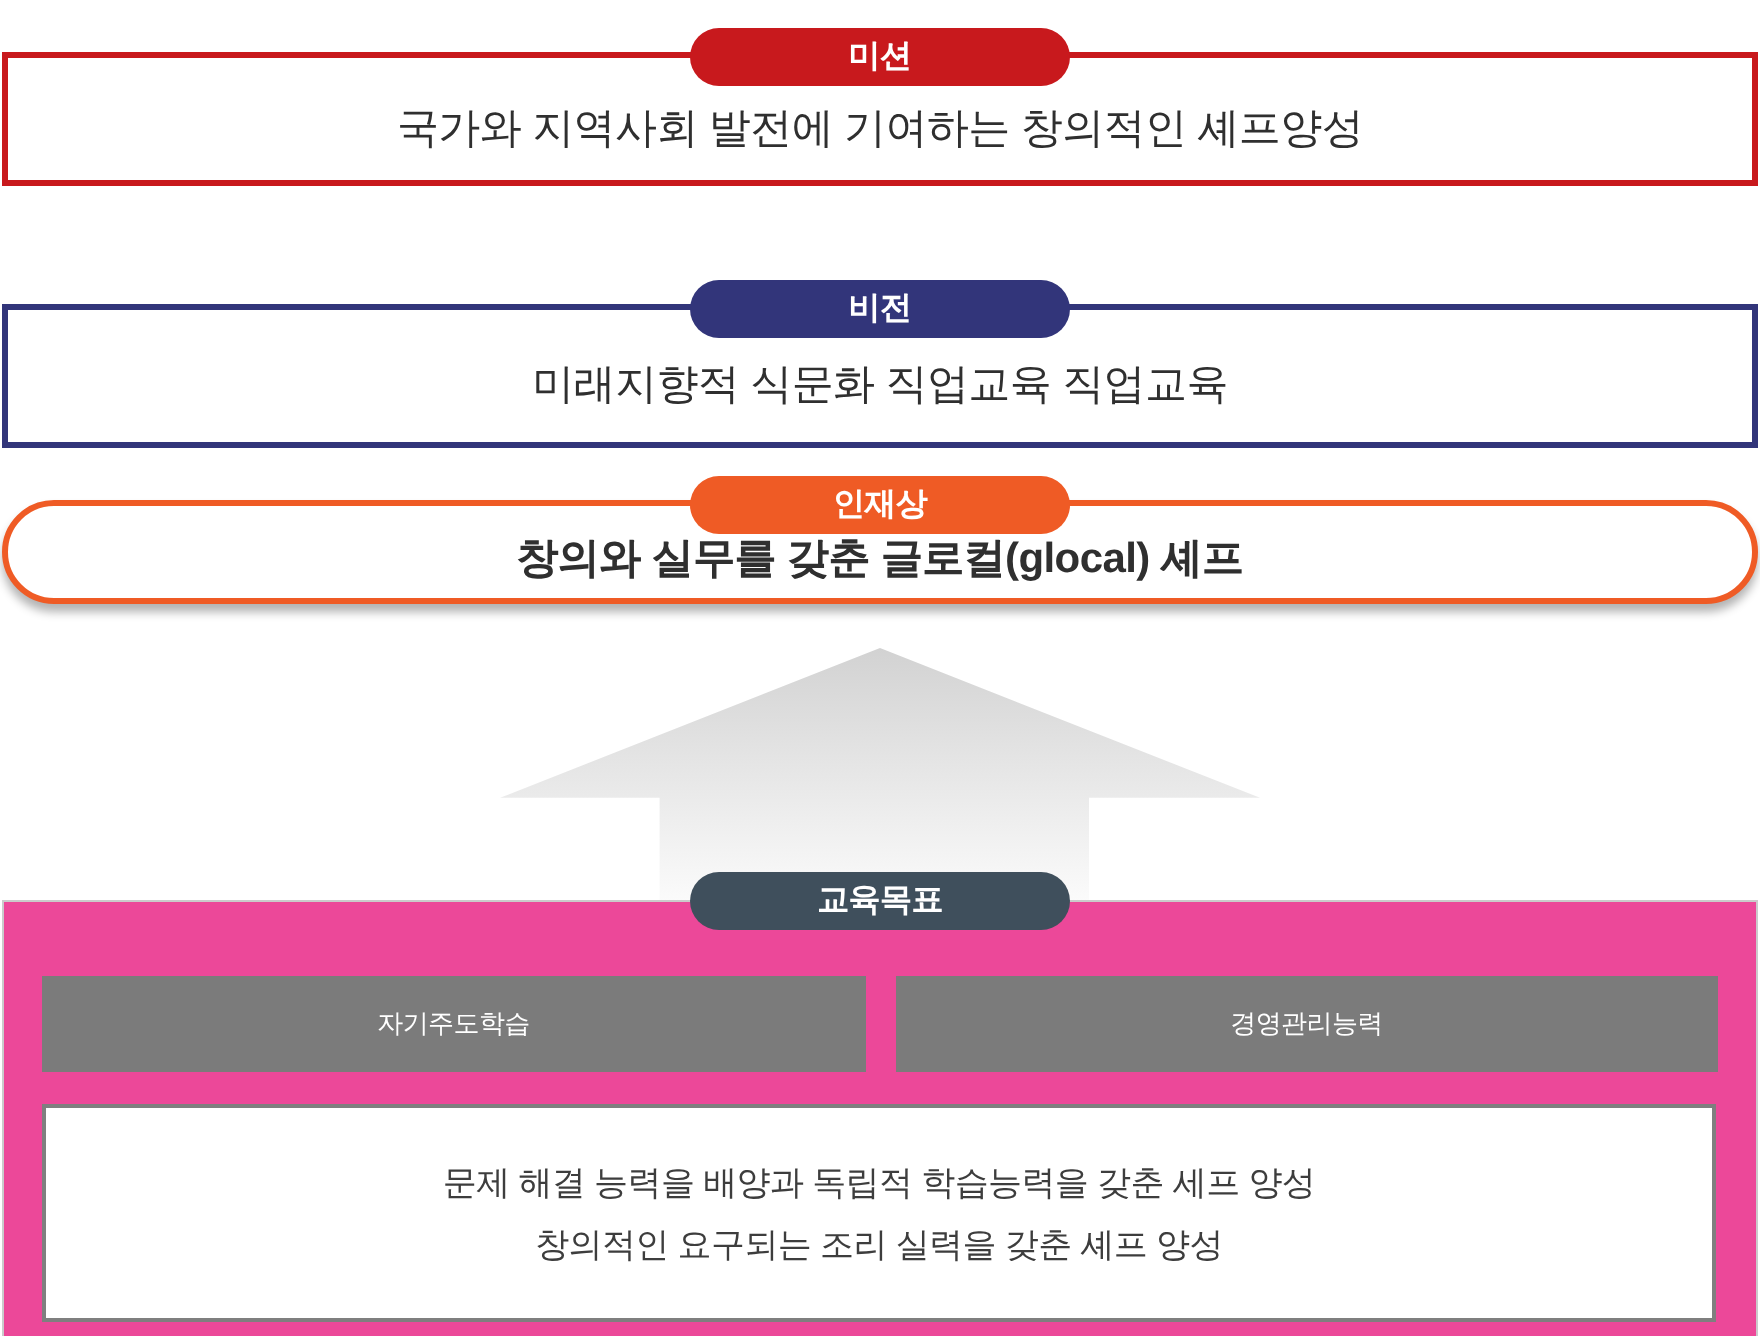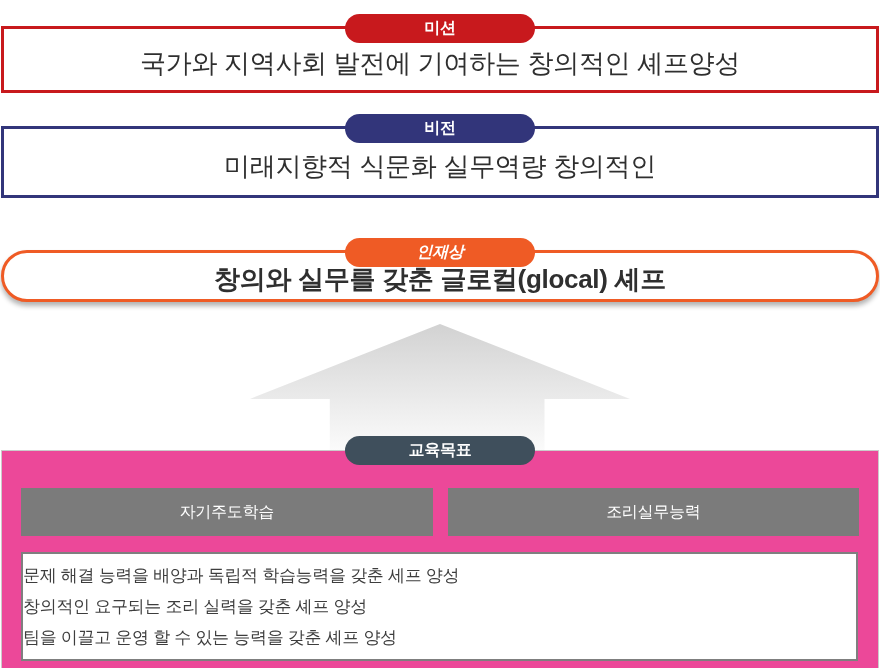--- a/index.html
+++ b/index.html
@@ -8,102 +8,101 @@
   .stage {
     position:relative; width:880px; height:668px; background:#ffffff;
     overflow:hidden; margin:12px auto;
   }
   
   .banner {
     position:absolute; left:1px; width:878px; background:#ffffff;
     display:flex; align-items:center; justify-content:center;
   }
   .banner .txt {
-    font-size:26px; font-weight:500; color:#2f2f2f; letter-spacing:-0.3px;
+    font-size:21px; font-weight:500; color:#2f2f2f; letter-spacing:-0.3px;
     padding-top:8px;
   }
   .banner-mission { top:14px; height:67px; border:3px solid #c8191d; }
-  .banner-vision  { top:114px; height:72px; border:3px solid #32357a; }
+  .banner-vision  { top:140px; height:72px; border:3px solid #32357a; }
   .banner-talent  {
     top:238px; height:52px; border:3px solid #ef5b25; border-radius:27px;
     box-shadow:0 4px 5px rgba(0,0,0,0.30);
   }
   .banner-talent .txt { padding-top:6px;font-weight:bold; }
   
   .badge {
     position:absolute; top:-15px; left:50%; transform:translateX(-50%);
     width:190px; height:29px; border-radius:15px;
     display:flex; align-items:center; justify-content:center;
     color:#ffffff; font-size:16px; font-weight:700; letter-spacing:-0.3px;
     z-index:5;
   }
   .badge-mission { background:#c8191d; }
   .badge-vision  { background:#32357a; }
-  .badge-talent  { background:#ef5b25;font-style:italic; }
+  .badge-talent  { background:#ef5b25; }
   .badge-goals   { background:#3f4f5c; }
   
   .up-arrow {
     position:absolute; left:250px; top:312px; width:380px; height:127px;
     background:linear-gradient(to bottom,#d2d2d2 0%,#e9e9e9 55%,#fbfbfb 100%);
     clip-path:polygon(50% 0%,100% 59%,77.5% 59%,77.5% 100%,21% 100%,21% 59%,0% 59%);
   }
   
   .goals {
     position:absolute; left:1px; top:438px; width:878px; height:229px;
     background:#ec4899; border:1px solid #cbcbcb;
   }
   .pillars {
     position:absolute; top:37px; left:19px; right:19px;
     display:flex; gap:15px;
   }
   .pillar {
     flex:1; height:48px; background:#7b7b7b;
     display:flex; align-items:center; justify-content:center;
-    color:#ffffff; font-size:16px; font-weight:500; letter-spacing:-0.3px;
+    color:#ffffff; font-size:13px; font-weight:500; letter-spacing:-0.3px;
   }
   .objectives {
     position:absolute; top:101px; left:19px; right:20px; height:109px;
     background:#ffffff; border:2px solid #7f7f7f;
-    display:flex; flex-direction:column; align-items:flex-start; justify-content:center;
+    display:flex; flex-direction:column; align-items:center; justify-content:center;
   }
   .objectives .line {
     font-size:17px; color:#3d3d3d; line-height:31px; letter-spacing:-0.3px;
     font-weight:500;
   }
 </style>
 </head>
 <body>
 
 <div class="stage">
 
   <div class="banner banner-mission">
     <div class="badge badge-mission">미션</div>
     <div class="txt">국가와 지역사회 발전에 기여하는 창의적인 셰프양성</div>
   </div>
 
   <div class="banner banner-vision">
     <div class="badge badge-vision">비전</div>
-    <div class="txt">미래지향적 식문화 실무역량 창의적인</div>
+    <div class="txt">미래지향적 식문화 직업교육 직업교육</div>
   </div>
 
   <div class="banner banner-talent">
     <div class="badge badge-talent">인재상</div>
     <div class="txt">창의와 실무를 갖춘 글로컬(glocal) 셰프</div>
   </div>
 
   <div class="up-arrow"></div>
 
   <div class="goals">
     <div class="badge badge-goals">교육목표</div>
 
     <div class="pillars">
       <div class="pillar">자기주도학습</div>
-      <div class="pillar">조리실무능력</div>
+      <div class="pillar">경영관리능력</div>
     </div>
 
     <div class="objectives">
       <div class="line">문제 해결 능력을 배양과 독립적 학습능력을 갖춘 세프 양성</div>
       <div class="line">창의적인 요구되는 조리 실력을 갖춘 셰프 양성</div>
-      <div class="line">팀을 이끌고 운영 할 수 있는 능력을 갖춘 셰프 양성</div>
     </div>
   </div>
 
 </div>
 
 </body></html>

